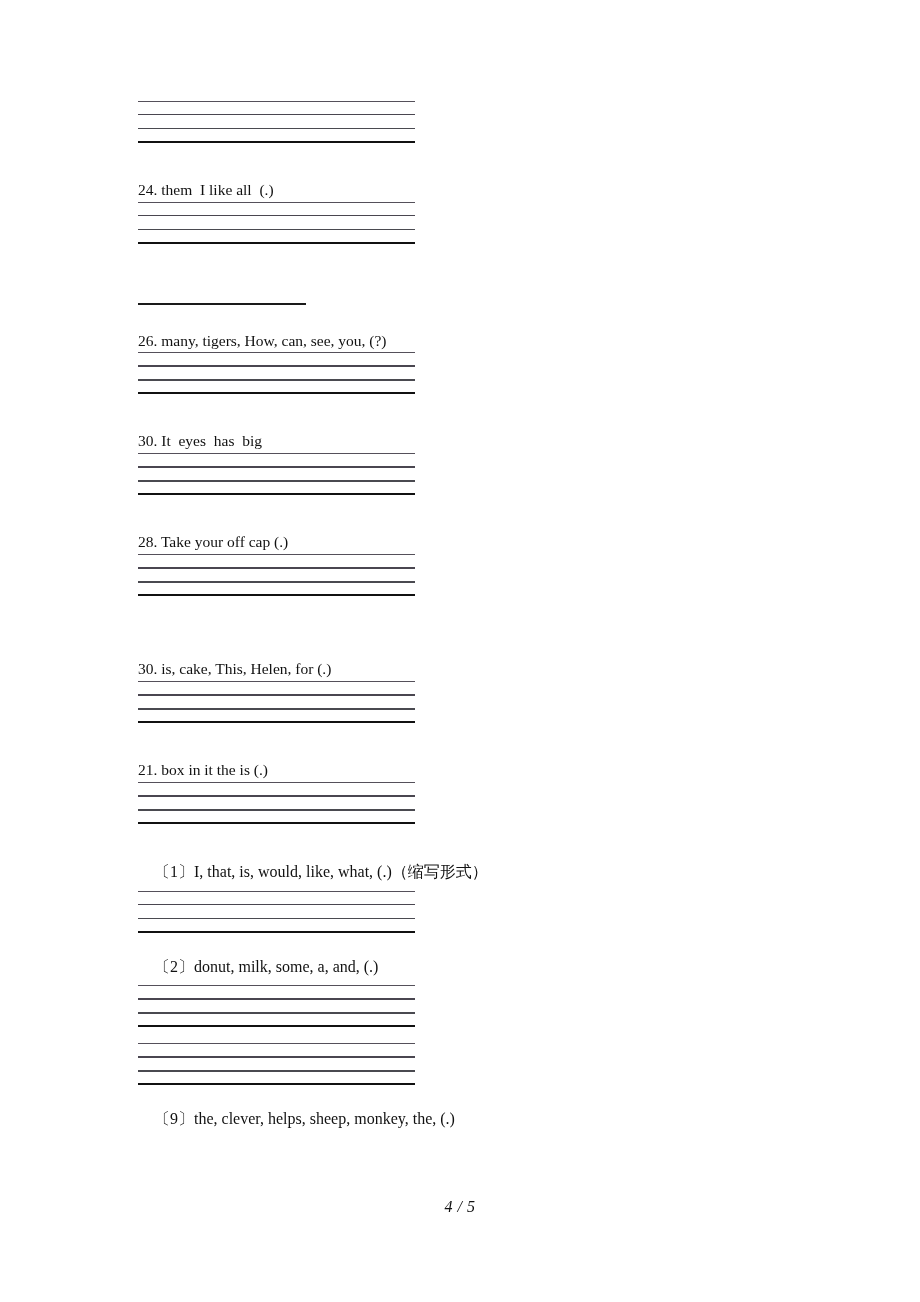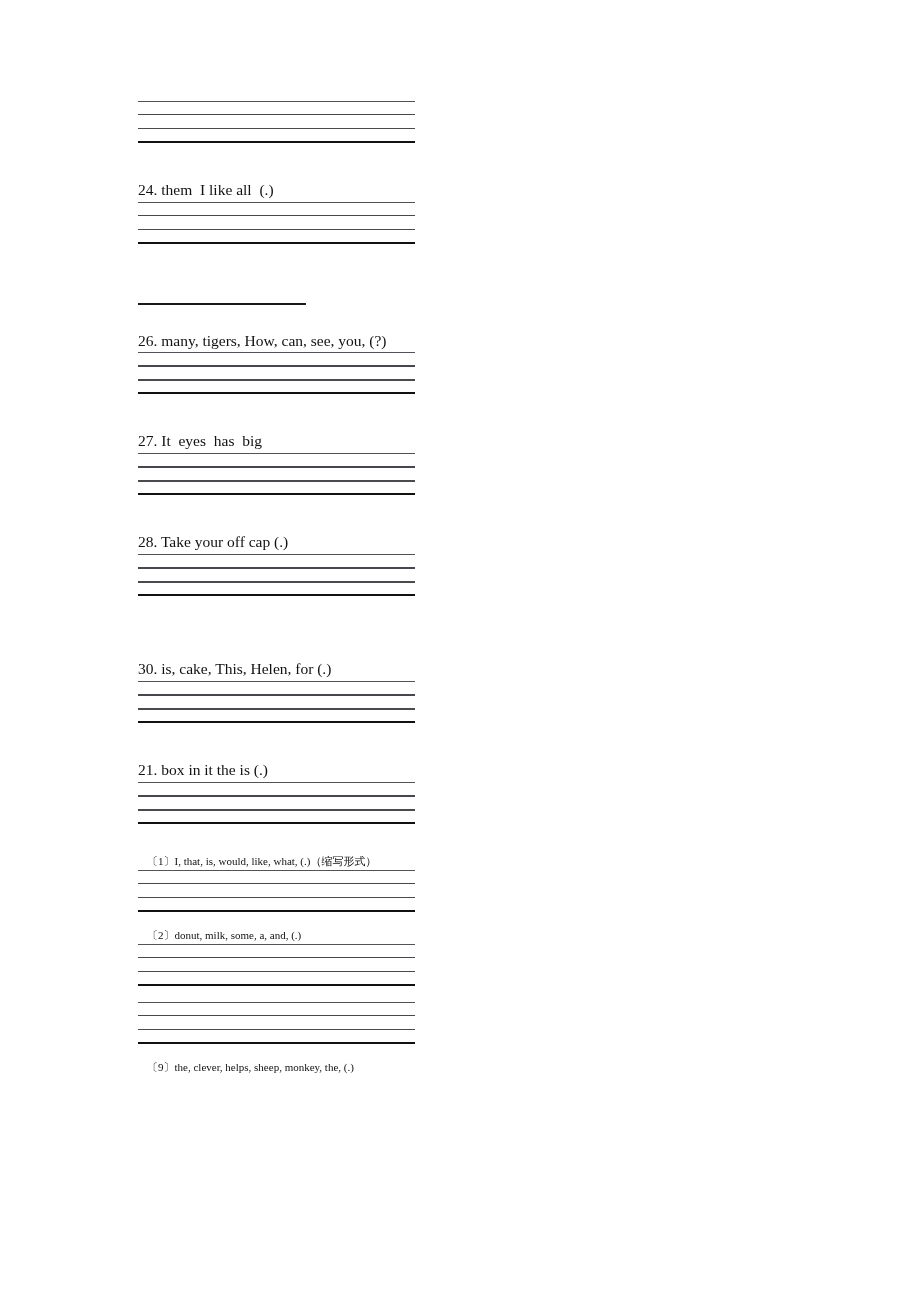--- a/index.html
+++ b/index.html
@@ -33,24 +33,24 @@
     line-height: 1.35;
     color: #111111;
     white-space: pre-wrap;
     margin: 0;
     padding: 0;
   }
   .q-text.cjk-mix {
     font-family: "Liberation Serif", "DejaVu Serif", serif;
   }
   .q-sub {
-    font-size: 11px;
+    font-size: 16px;
     line-height: 1.35;
     color: #111111;
-    margin: 1px;
+    margin: 8px;
     padding-left: 8px;
     white-space: pre-wrap;
   }
 
   
   .guide {
     position: relative;
     width: 277px;
     height: 53px;
     margin: 1px 0 0 0;
@@ -139,21 +139,21 @@
       <div class="guide">
         <div class="ln l1"></div>
         <div class="ln l2"></div>
         <div class="ln l3"></div>
         <div class="ln l4"></div>
       </div>
     </div>
     <div class="gap-lg"></div>
 
     <div class="block">
-      <p class="q-text">27. It  eyes  has  big</p>
+      <p class="q-text">30. It  eyes  has  big</p>
       <div class="guide">
         <div class="ln l1"></div>
         <div class="ln l2"></div>
         <div class="ln l3"></div>
         <div class="ln l4"></div>
       </div>
     </div>
     <div class="gap-lg"></div>
 
     <div class="block">
@@ -217,13 +217,14 @@
         <div class="ln l3"></div>
         <div class="ln l4"></div>
       </div>
       <div class="gap-xs"></div>
 
       <p class="q-sub">〔9〕the, clever, helps, sheep, monkey, the, (.)</p>
     </div>
 
   </div>
 
+  <div class="footer">4 / 5</div>
 </div>
 
 </body></html>

